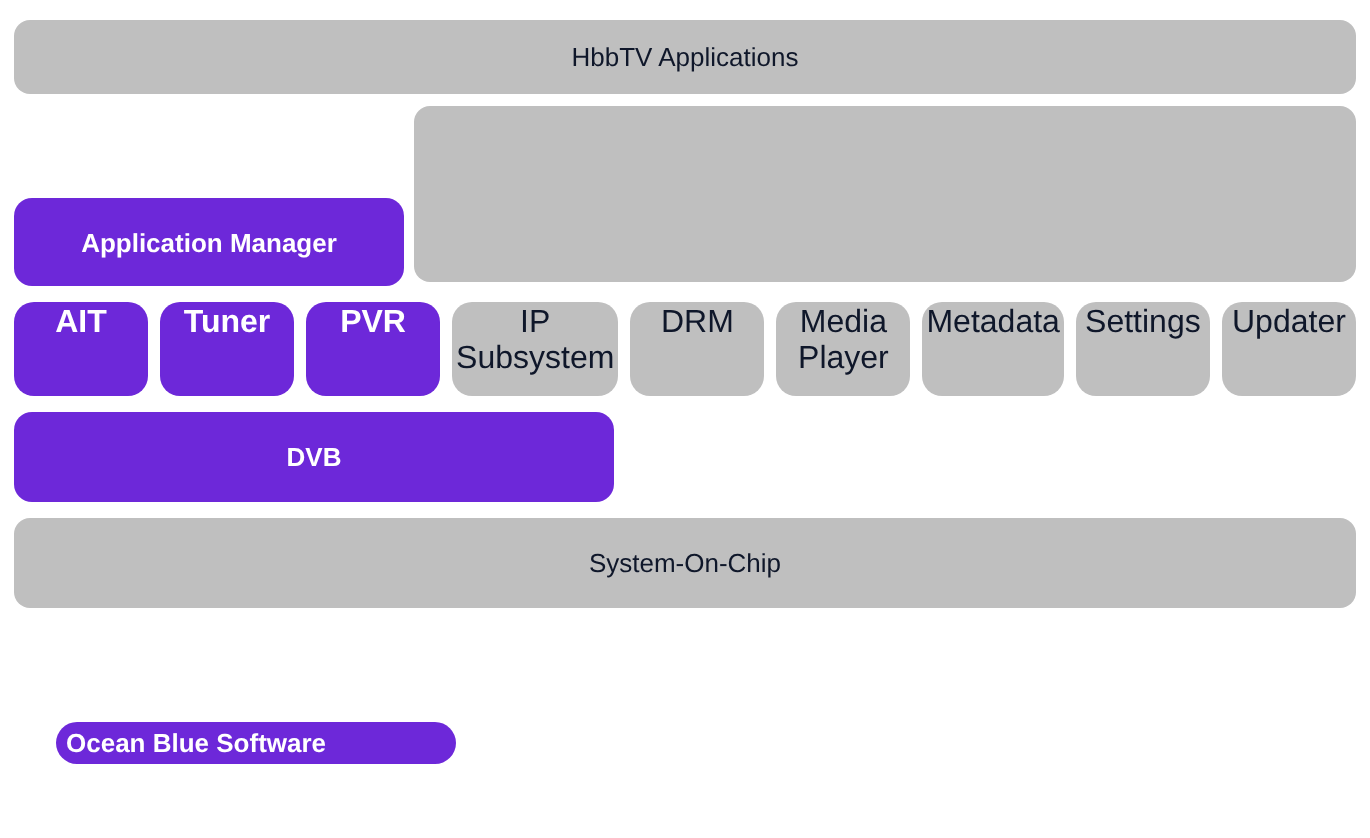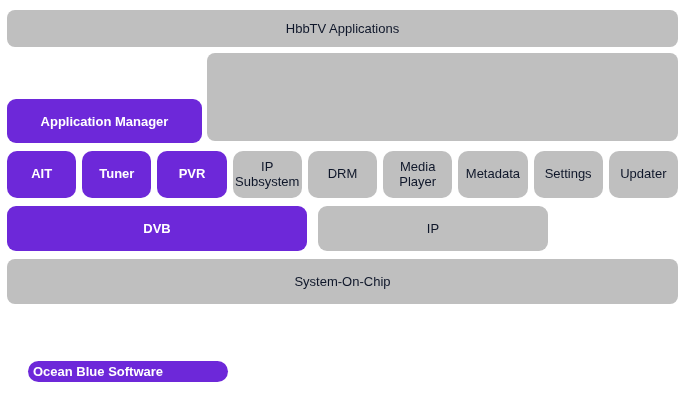--- a/index.html
+++ b/index.html
@@ -23,23 +23,23 @@
   .r1{left:7px;top:10px;width:671px;height:37px;}
   .r2main{left:7px;top:53px;width:671px;height:41px;border-bottom-left-radius:8px;}
   .r2ext{left:207px;top:53px;width:471px;height:88px;}
   .am{left:7px;top:99px;width:195px;height:44px;border-radius:9px;}
   .row3{
     position:absolute;left:7px;top:151px;width:671px;height:47px;
     display:flex;gap:6px;
   }
   .cell{
     flex:1;
-    display:flex;align-items:center;justify-content:center;
+    display:flex;align-items:flex-start;justify-content:center;
     border-radius:10px;
-    font-size:13px;line-height:1.15;
+    font-size:16px;line-height:1.15;
     text-align:center;
     padding:2px;
     box-sizing:border-box;
   }
   .dvb{left:7px;top:206px;width:300px;height:45px;border-radius:9px;}
   .ipblk{left:318px;top:206px;width:230px;height:45px;border-radius:9px;}
   .soc{left:7px;top:259px;width:671px;height:45px;}
   .pill{
     position:absolute;
     display:flex;align-items:center;
@@ -93,23 +93,20 @@
       <span>Settings</span>
     </div>
     <div class="cell gray">
       <span>Updater</span>
     </div>
   </div>
 
   <div class="bar blue dvb">
     <span>DVB</span>
   </div>
-  <div class="bar gray ipblk">
-    <span>IP</span>
-  </div>
 
   <div class="bar gray soc">
     <span>System-On-Chip</span>
   </div>
 
   <div class="pill blue pill-blue">
     <span>Ocean Blue Software</span>
   </div>
 
 </div>

